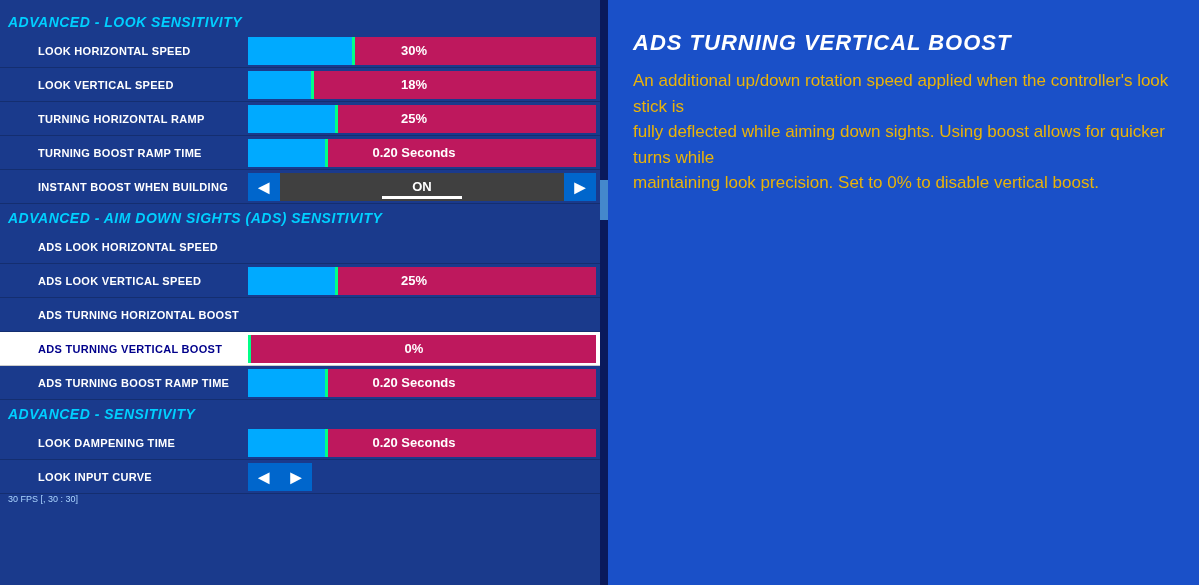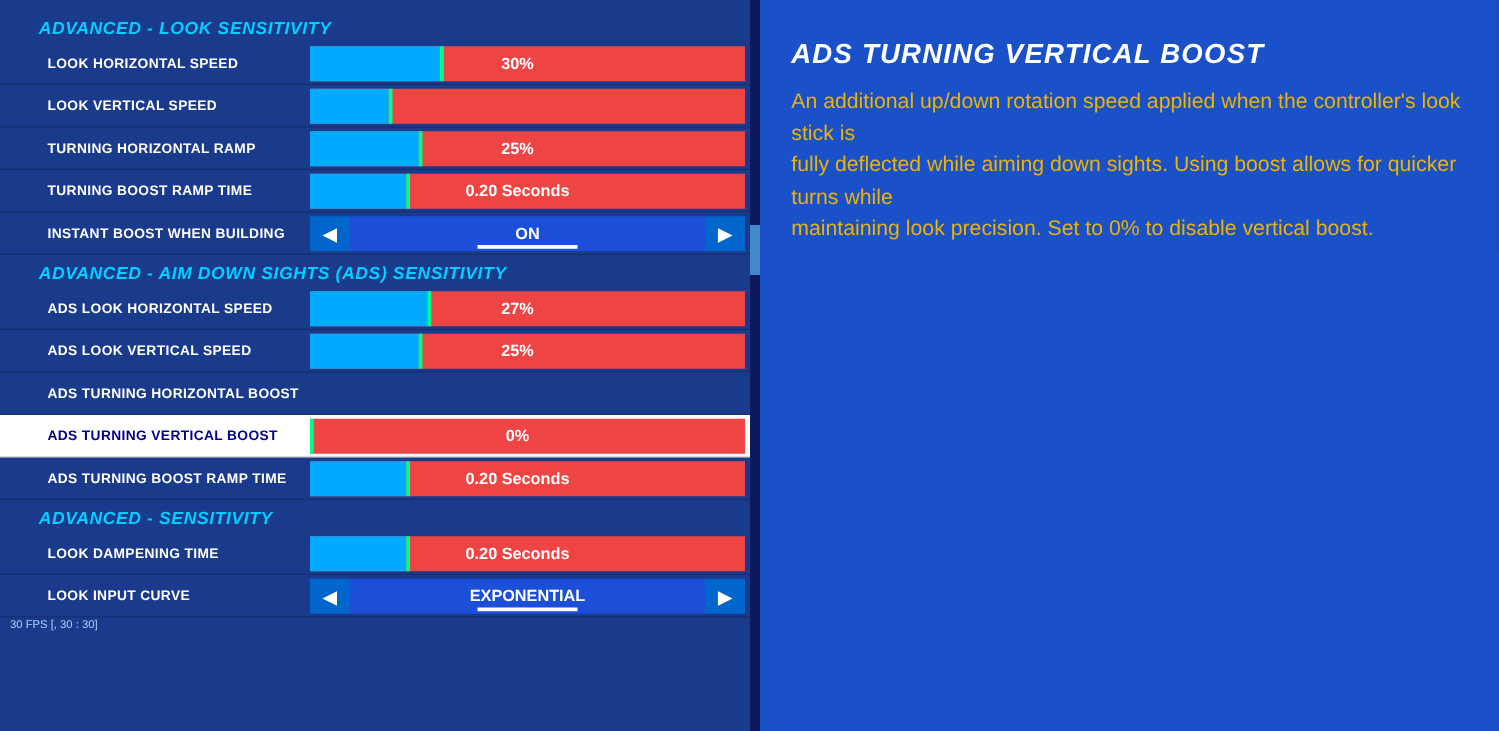--- a/index.html
+++ b/index.html
@@ -25,21 +25,20 @@
       background: #1a50c8;
     }
 
     .section-title {
       color: #00cfff;
       font-style: italic;
       font-weight: 900;
       font-size: 14px;
       padding: 6px 8px 4px 8px;
       letter-spacing: 0.5px;
-      margin-left: 23px;
     }
 
     .setting-row {
       display: flex;
       align-items: center;
       height: 34px;
       padding: 0 4px;
       border-bottom: 1px solid rgba(0,0,0,0.2);
       cursor: pointer;
     }
@@ -65,21 +64,21 @@
     .slider-area {
       flex: 1;
       display: flex;
       align-items: center;
       height: 100%;
     }
 
     .slider-track {
       flex: 1;
       height: 28px;
-      background: #ef4444;
+      background: #be185d;
       position: relative;
       display: flex;
       align-items: center;
     }
 
     .slider-fill {
       position: absolute;
       left: 0;
       top: 0;
       height: 100%;
@@ -115,21 +114,21 @@
       color: #fff;
       font-size: 14px;
       font-weight: 900;
       cursor: pointer;
       flex-shrink: 0;
     }
 
     .toggle-track {
       flex: 1;
       height: 28px;
-      background: #1d4ed8;
+      background: #404040;
       display: flex;
       align-items: center;
       justify-content: center;
       position: relative;
     }
 
     .toggle-indicator {
       position: absolute;
       bottom: 2px;
       left: 50%;
@@ -188,20 +187,21 @@
               <div class="slider-value">30%</div>
             </div>
           </div>
         </div>
         <div class="setting-row">
           <div class="setting-label">LOOK VERTICAL SPEED</div>
           <div class="slider-area">
             <div class="slider-track">
               <div class="slider-fill" style="width: 18%;"></div>
               <div class="slider-thumb" style="left: 18%;"></div>
+              <div class="slider-value">18%</div>
             </div>
           </div>
         </div>
         <div class="setting-row">
           <div class="setting-label">TURNING HORIZONTAL RAMP</div>
           <div class="slider-area">
             <div class="slider-track">
               <div class="slider-fill" style="width: 25%;"></div>
               <div class="slider-thumb" style="left: 25%;"></div>
               <div class="slider-value">25%</div>
@@ -227,27 +227,20 @@
               <div class="toggle-indicator"></div>
             </div>
             <div class="arrow-button">▶</div>
           </div>
         </div>
       </div>
       <div>
         <div class="section-title">ADVANCED - AIM DOWN SIGHTS (ADS) SENSITIVITY</div>
         <div class="setting-row">
           <div class="setting-label">ADS LOOK HORIZONTAL SPEED</div>
-          <div class="slider-area">
-            <div class="slider-track">
-              <div class="slider-fill" style="width: 27%;"></div>
-              <div class="slider-thumb" style="left: 27%;"></div>
-              <div class="slider-value">27%</div>
-            </div>
-          </div>
         </div>
         <div class="setting-row">
           <div class="setting-label">ADS LOOK VERTICAL SPEED</div>
           <div class="slider-area">
             <div class="slider-track">
               <div class="slider-fill" style="width: 25%;"></div>
               <div class="slider-thumb" style="left: 25%;"></div>
               <div class="slider-value">25%</div>
             </div>
           </div>
@@ -285,24 +278,20 @@
               <div class="slider-fill" style="width: 22%;"></div>
               <div class="slider-thumb" style="left: 22%;"></div>
               <div class="slider-value">0.20 Seconds</div>
             </div>
           </div>
         </div>
         <div class="setting-row">
           <div class="setting-label">LOOK INPUT CURVE</div>
           <div class="slider-area">
             <div class="arrow-button">◀</div>
-            <div class="toggle-track">
-              <div class="toggle-value">EXPONENTIAL</div>
-              <div class="toggle-indicator"></div>
-            </div>
             <div class="arrow-button">▶</div>
           </div>
         </div>
       </div>
       <div class="fps-text">30 FPS [, 30 : 30]</div>
     </div>
 </div>
 
 <div style="width:8px; background:#0a1a5c; position:relative; flex-shrink:0;">
   <div style="width:8px; height:40px; background:#4488cc; position:absolute; top:180px;"></div>

